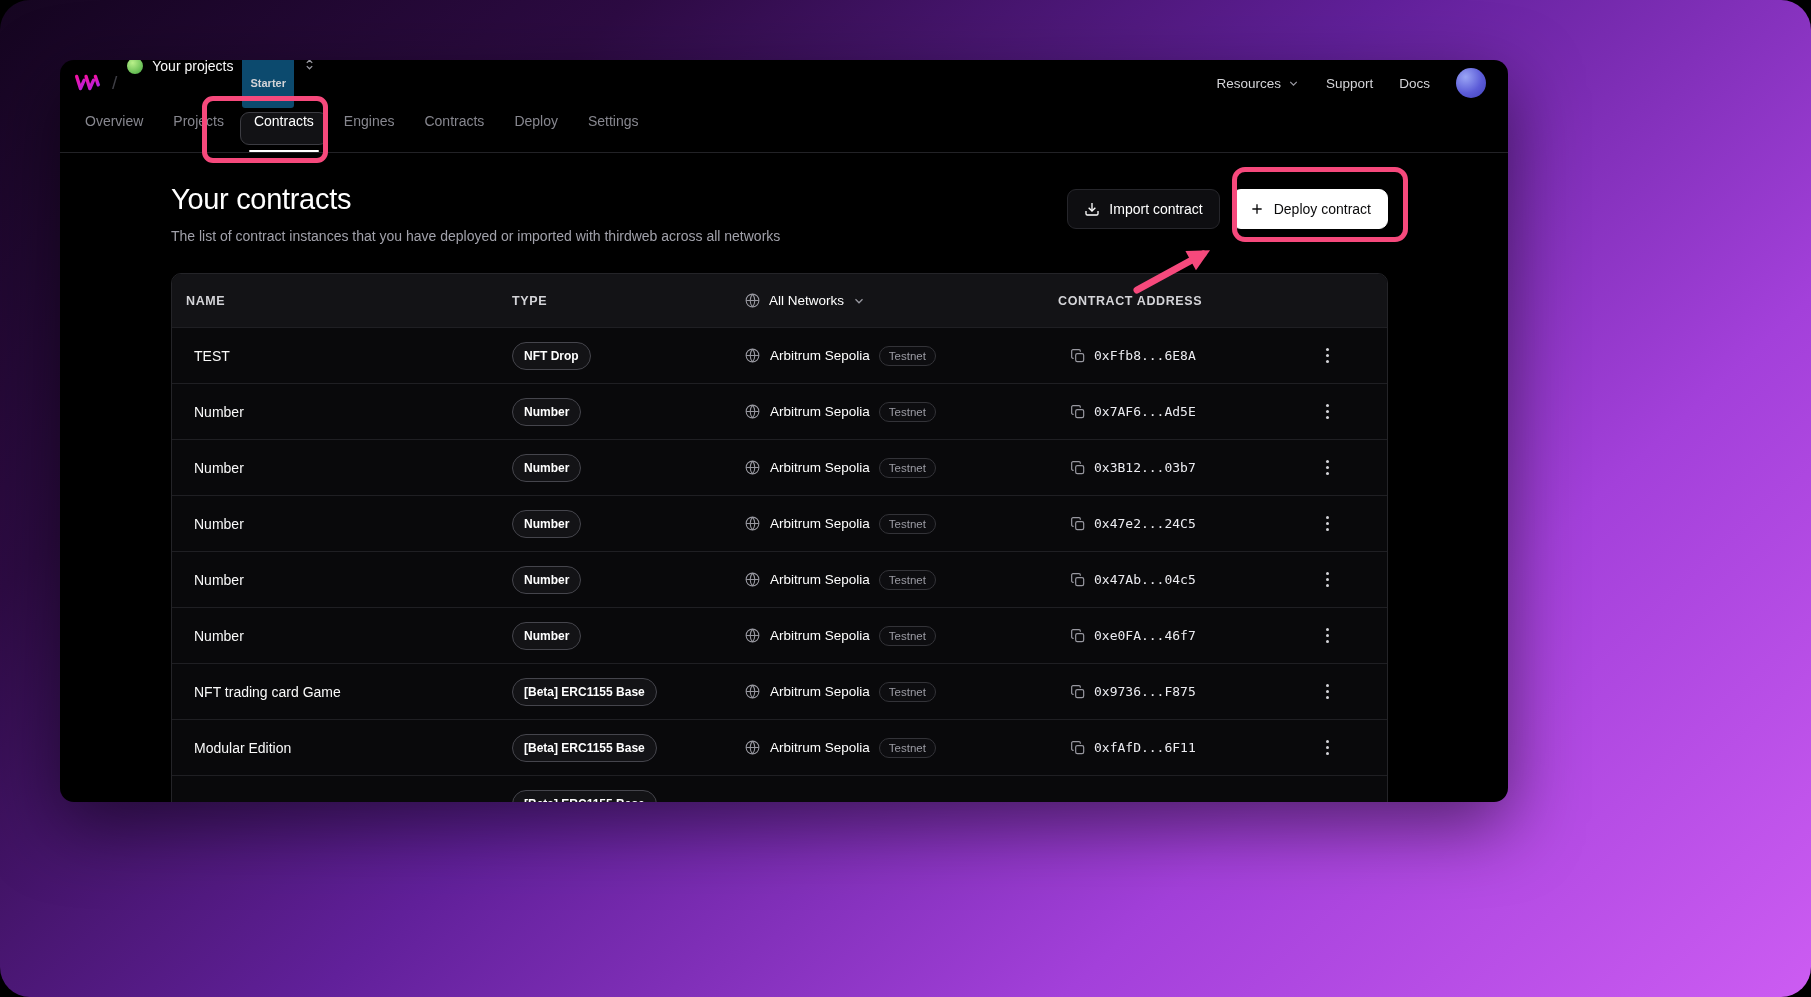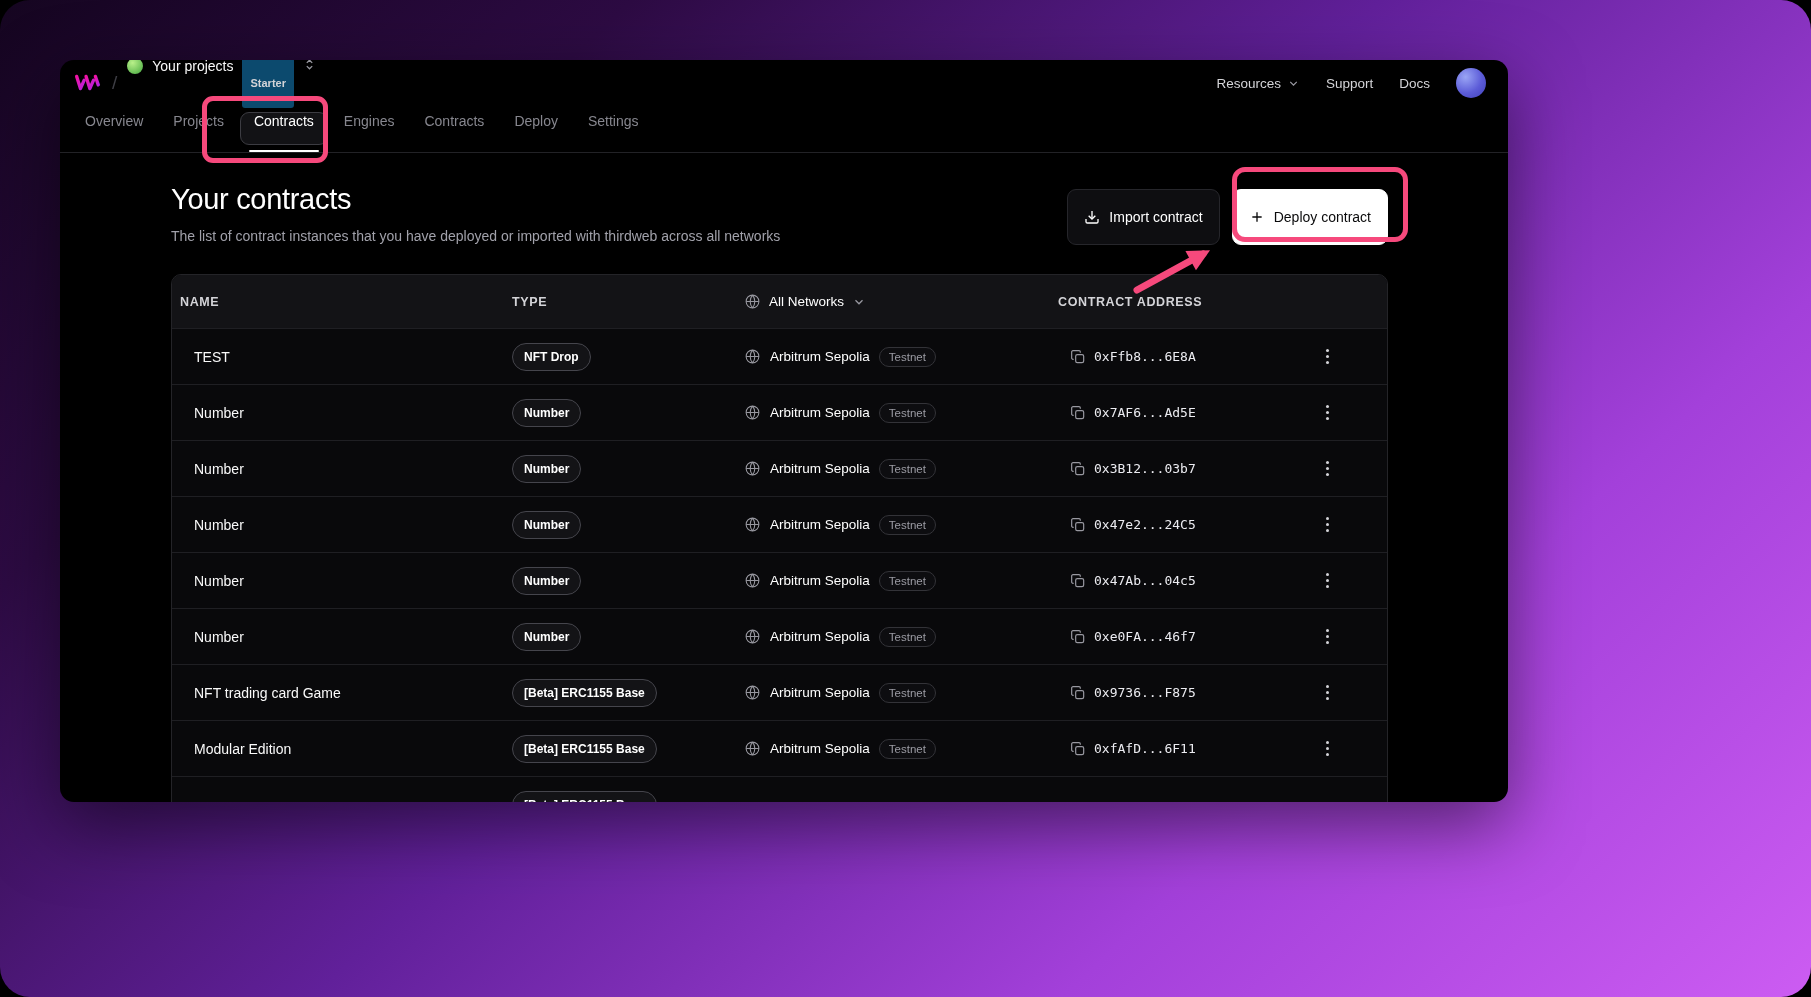--- a/index.html
+++ b/index.html
@@ -31,32 +31,32 @@
     font-size:14px;background:none;border:1px solid transparent;border-radius:9px;cursor:pointer;font-family:inherit}
   .tab.active{color:#fff;background:#121215;border-color:#3c3c42}
   .tab.active::after{content:"";position:absolute;left:8px;right:8px;bottom:-8px;height:2px;background:#fff;border-radius:2px}
 
   
   .main{padding:30px 120px 0 111px}
   .page-head{display:flex;justify-content:space-between;align-items:flex-start}
   .page-title{font-size:29px;font-weight:400;color:#fff;letter-spacing:-.3px}
   .page-sub{margin-top:12px;color:#a1a1aa;font-size:14px}
   .actions{display:flex;gap:12px;margin-top:6px}
-  .btn{height:56px;border-radius:9px;display:inline-flex;align-items:center;gap:9px;font-size:14px;
+  .btn{height:40px;border-radius:9px;display:inline-flex;align-items:center;gap:9px;font-size:14px;
     padding:16px 16px;cursor:pointer;font-family:inherit;white-space:nowrap}
   .btn svg{width:16px;height:16px;flex:none}
   .btn-import{background:#0e0e11;border:1px solid #26262b;color:#fff}
   .btn-deploy{background:#fff;border:1px solid #fff;color:#0a0a0b;font-weight:500}
 
   
   .tablewrap{margin-top:29px;border:1px solid #242428;border-radius:10px;overflow:hidden;background:#09090b}
   .thead,.trow{display:grid;grid-template-columns:340px 232px 314px 1fr 120px;align-items:center}
   .thead{height:53px;background:#131316}
   .th{color:#d4d4d8;font-size:12.5px;font-weight:700;letter-spacing:.05em}
-  .th-name{padding-left:8px}
+  .th-name{padding-left:14px}
   .netfilter{display:flex;align-items:center;gap:8px;background:none;border:none;color:#fff;font-size:13.5px;
     font-weight:500;cursor:pointer;font-family:inherit}
   .netfilter .chev{color:#9898a0;width:14px;height:14px}
   .globe{width:17px;height:17px;color:#9898a0;flex:none}
   .trow{height:56px;border-top:1px solid #1f1f23;cursor:pointer;background:transparent}
   .cell-name{padding-left:22px;color:#fafafa;font-size:14px}
   .type-badge{display:inline-flex;align-items:center;height:28px;padding:0 11px;border:1px solid #45454c;
     border-radius:999px;background:#131316;color:#fff;font-size:12px;font-weight:700;white-space:nowrap}
   .cell-net{display:flex;align-items:center;gap:9px}
   .net-name{color:#ffffff;font-size:13.5px;white-space:nowrap}

